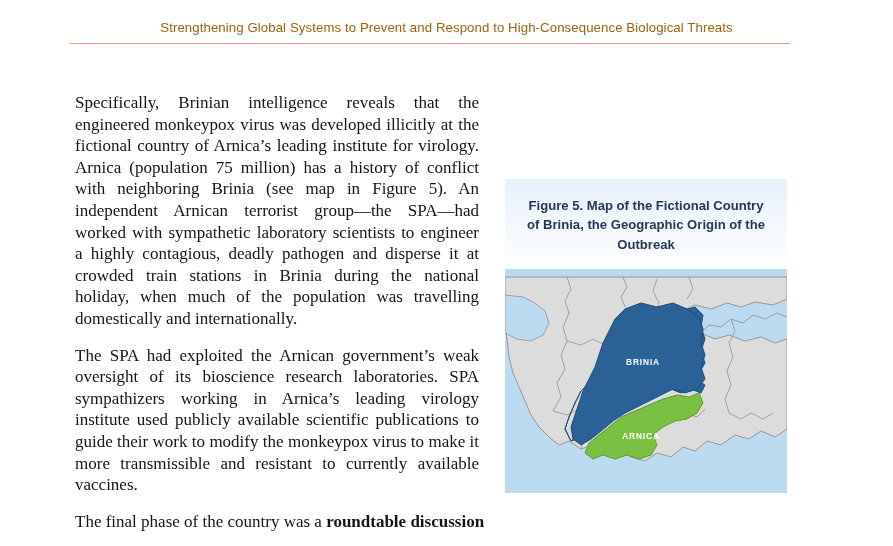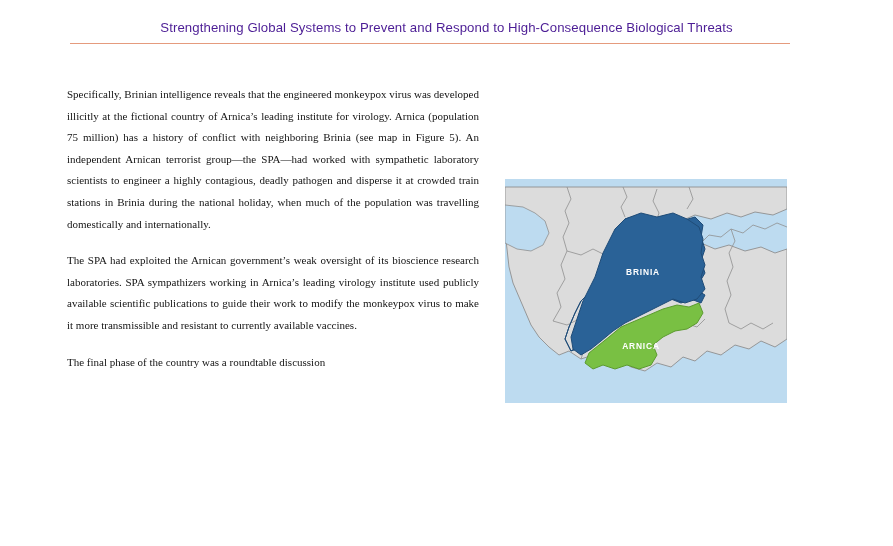--- a/index.html
+++ b/index.html
@@ -21,21 +21,21 @@
     position: absolute;
     left: 0;
     top: 18px;
     width: 893px;
     text-align: center;
   }
   .page-header .header-title {
     font-family: "Liberation Sans", sans-serif;
     font-size: 13.2px;
     letter-spacing: 0.1px;
-    color: #4c1d95;
+    color: #a16207;
     display: inline-block;
   }
   .header-rule {
     position: absolute;
     left: 70px;
     top: 43px;
     width: 720px;
     height: 1.4px;
     background: #e08a66;
     opacity: 0.85;
@@ -44,31 +44,31 @@
   
   .content {
     position: absolute;
     left: 67px;
     top: 84px;
     width: 720px;
     height: 462px;
   }
   .body-text {
     font-family: "Liberation Serif", serif;
-    font-size: 11px;
+    font-size: 17px;
     line-height: 21.6px;
     text-align: justify;
     color: #141414;
-    margin: 0;
+    margin: 8px;
   }
   .body-text + .body-text {
     margin-top: 15px;
   }
   .body-text b {
-    font-weight: normal;
+    font-weight: bold;
   }
 
   
   .figure {
     float: right;
     width: 282px;
     margin: 95px 0 8px 26px;
     shape-margin: 10px;
   }
   .figure-caption {
@@ -99,20 +99,21 @@
 <body>
 
 <div class="page-header">
   <span class="header-title">Strengthening Global Systems to Prevent and Respond to High-Consequence Biological Threats</span>
 </div>
 <div class="header-rule"></div>
 
 <div class="content">
 
   <figure class="figure">
+    <figcaption class="figure-caption">Figure 5. Map of the Fictional Country of Brinia, the Geographic Origin of the Outbreak</figcaption>
 
     <svg class="figure-map" viewBox="0 0 282 224" xmlns="http://www.w3.org/2000/svg">
 
       <rect x="0" y="0" width="282" height="224" fill="#bddbf0"></rect>
 
       <path fill="#dcdcdc" stroke="#8f8f8f" stroke-width="0.9" d="M0,8 L282,8 L282,30 L268,36 L250,33 L236,38 L222,34 L206,40 L190,36 L176,42
                L162,40 L150,46 L146,58 L158,66 L172,62 L186,68 L196,64 L210,70 L224,66
                L240,72 L256,68 L270,74 L282,70 L282,160 L270,168 L256,162 L244,170
                L230,166 L216,176 L202,172 L190,182 L178,178 L166,188 L152,184 L140,192
                L126,188 L114,180 L100,184 L88,176 L76,180 L64,172 L54,176 L44,168

